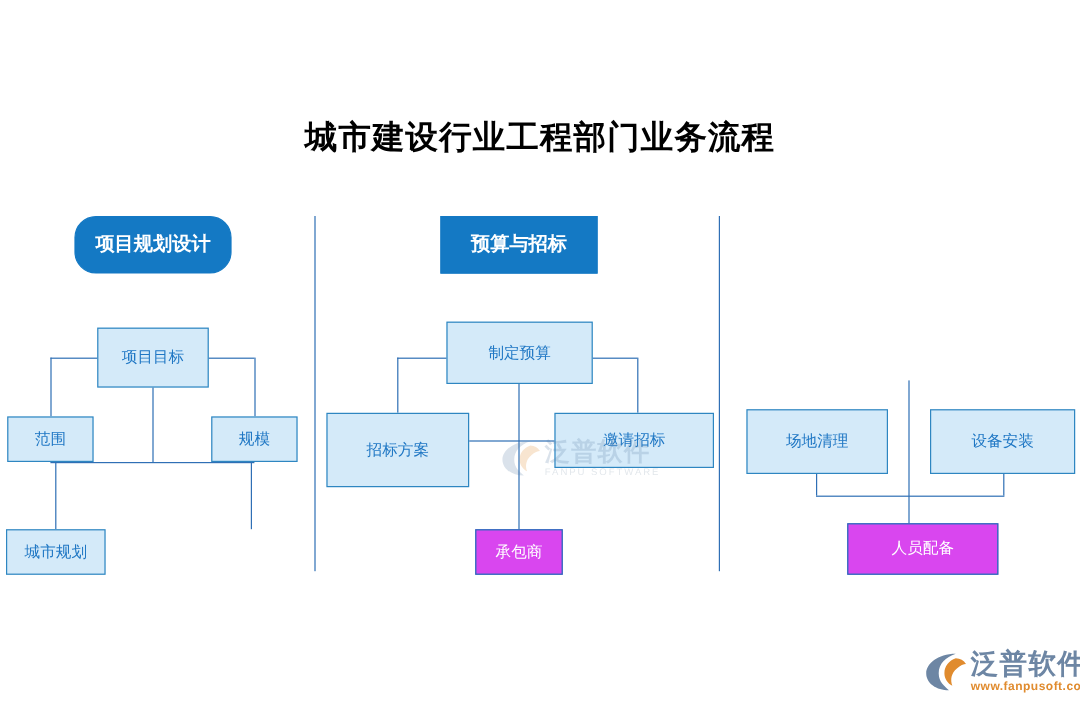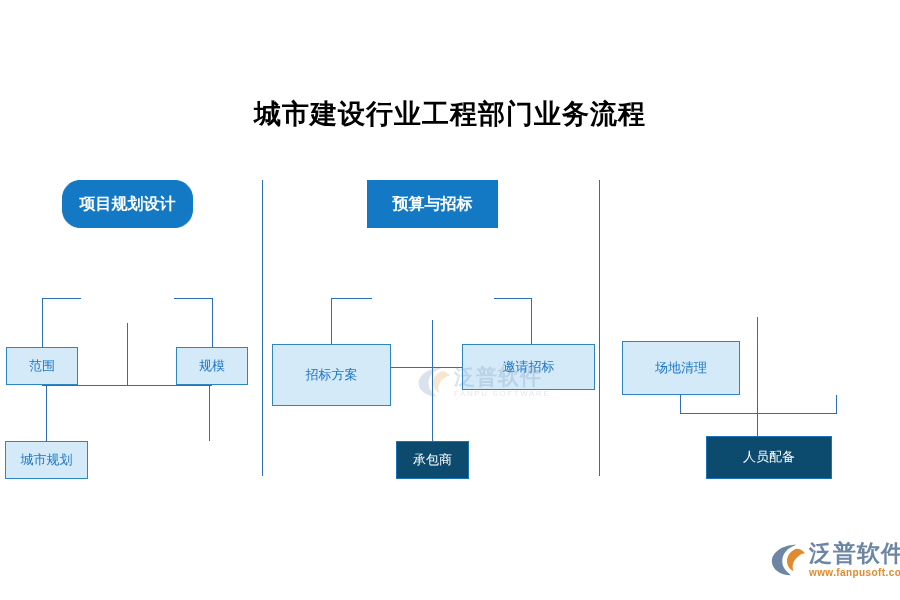--- a/index.html
+++ b/index.html
@@ -52,21 +52,21 @@
     white-space: nowrap;
   }
   .node.header {
     background: #1479c4;
     border: 1px solid #1479c4;
     color: #ffffff;
     font-size: 16px;
     font-weight: bold;
   }
   .node.solid {
-    background: #0c4a6e;
+    background: #d946ef;
     border: 1px solid #1b72b8;
     color: #ffffff;
     font-size: 13px;
   }
   .node.light {
     background: #d4eaf9;
     border: 1px solid #2e86c1;
     color: #1f77c4;
     font-size: 13px;
   }
@@ -142,20 +142,21 @@
 
 <div id="canvas">
 
   <div class="page-title">城市建设行业工程部门业务流程</div>
 
   <div class="divider" style="left:262px; top:180px; height:296px;"></div>
   <div class="divider" style="left:599px; top:180px; height:296px;"></div>
 
   <div class="node header" style="left:62px; top:180px; width:131px; height:48px;border-radius:18px;">项目规划设计</div>
 
+  <div class="node light" style="left:81px; top:273px; width:93px; height:50px;">项目目标</div>
 
   <div class="line h" style="left:42px; top:298px; width:39px;"></div>
   <div class="line v" style="left:42px; top:298px; height:49px;"></div>
 
   <div class="line h" style="left:174px; top:298px; width:38px;"></div>
   <div class="line v" style="left:212px; top:298px; height:49px;"></div>
 
   <div class="line v" style="left:127px; top:323px; height:62px;"></div>
 
   <div class="node light" style="left:176px; top:347px; width:72px; height:38px;">规模</div>
@@ -163,20 +164,21 @@
 
   <div class="line h" style="left:42px; top:385px; width:170px;"></div>
 
   <div class="line v" style="left:46px; top:385px; height:56px;"></div>
   <div class="line v" style="left:209px; top:385px; height:56px;"></div>
 
   <div class="node light" style="left:5px; top:441px; width:83px; height:38px;">城市规划</div>
 
   <div class="node header" style="left:367px; top:180px; width:131px; height:48px;">预算与招标</div>
 
+  <div class="node light" style="left:372px; top:268px; width:122px; height:52px;">制定预算</div>
 
   <div class="line h" style="left:331px; top:298px; width:41px;"></div>
   <div class="line v" style="left:331px; top:298px; height:46px;"></div>
 
   <div class="line h" style="left:494px; top:298px; width:37px;"></div>
   <div class="line v" style="left:531px; top:298px; height:46px;"></div>
 
   <div class="line v" style="left:432px; top:320px; height:121px;"></div>
 
   <div class="node light" style="left:272px; top:344px; width:119px; height:62px;">招标方案</div>
@@ -184,20 +186,21 @@
 
   <div class="line h" style="left:391px; top:367px; width:71px;"></div>
 
   <div class="node solid" style="left:396px; top:441px; width:73px; height:38px;">承包商</div>
 
 
 
   <div class="line v" style="left:757px; top:317px; height:119px;"></div>
 
   <div class="node light" style="left:622px; top:341px; width:118px; height:54px;">场地清理</div>
+  <div class="node light" style="left:775px; top:341px; width:121px; height:54px;">设备安装</div>
 
   <div class="line v" style="left:680px; top:395px; height:18px;"></div>
   <div class="line v" style="left:836px; top:395px; height:18px;"></div>
   <div class="line h" style="left:680px; top:413px; width:157px;"></div>
 
   <div class="node solid" style="left:706px; top:436px; width:126px; height:43px;">人员配备</div>
 
   <div class="watermark">
     <svg class="wm-mark" viewBox="0 0 40 38">
       <path d="M30 3 C14 3 4 12 4 20 C4 29 13 35 24 35 C20 31 15 28 15 20 C15 12 21 6 30 3 Z" fill="#5b7fa6"></path>

